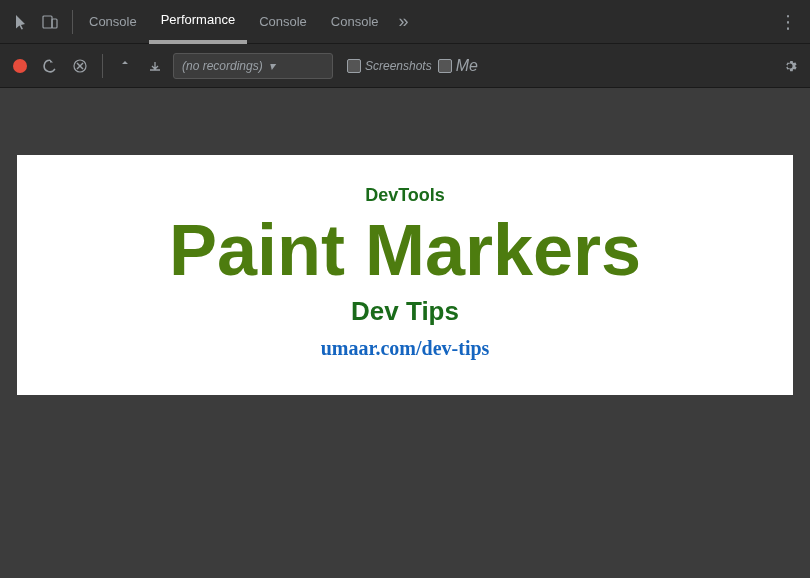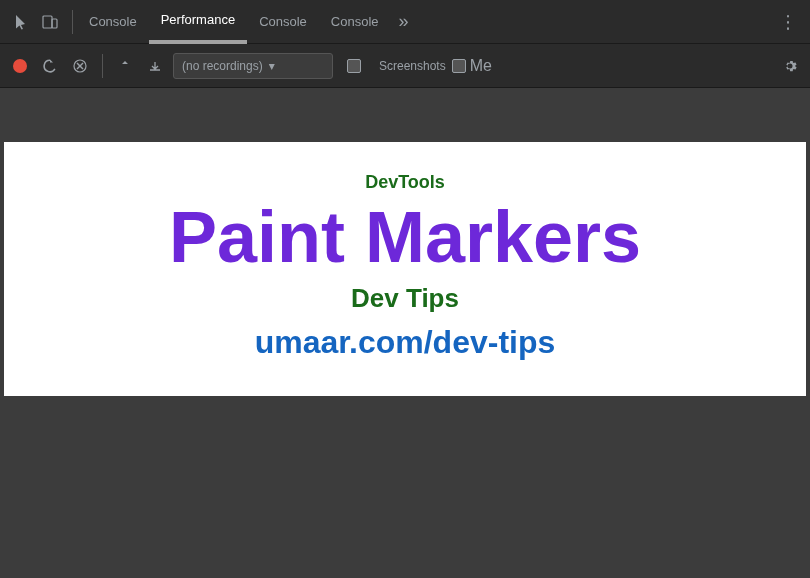--- a/index.html
+++ b/index.html
@@ -92,20 +92,21 @@
 
     
     .recording-toolbar {
       background: #2b2b2b;
       height: 44px;
       display: flex;
       align-items: center;
       border-bottom: 1px solid #1a1a1a;
       padding: 0 8px;
       gap: 6px;
+      font-style: italic;
     }
 
     .rec-btn {
       width: 24px;
       height: 24px;
       border-radius: 50%;
       display: flex;
       align-items: center;
       justify-content: center;
       cursor: pointer;
@@ -165,21 +166,21 @@
 
     .rec-dropdown-arrow {
       color: #9aa0a6;
       font-size: 12px;
       margin-left: 6px;
     }
 
     .rec-screenshots {
       display: flex;
       align-items: center;
-      gap: 18px;
+      gap: 4px;
       color: #9aa0a6;
       font-size: 12px;
       margin-left: 8px;
     }
 
     .checkbox-icon {
       width: 14px;
       height: 14px;
       border: 1px solid #9aa0a6;
       background: #555;
@@ -211,38 +212,38 @@
 
     
     .dark-section {
       background: #3c3c3c;
       height: 50px;
     }
 
     
     .main-content {
       background: #ffffff;
-      margin: 4px;
+      margin: 17px;
       padding: 30px 20px 35px 20px;
       display: flex;
       flex-direction: column;
       align-items: center;
       justify-content: center;
     }
 
     .devtools-label {
       color: #1a6b1a;
       font-size: 18px;
       font-weight: 600;
       margin-bottom: 8px;
       text-align: center;
     }
 
     .paint-markers-title {
-      color: #6d28d9;
+      color: #4d7c0f;
       font-size: 72px;
       font-weight: 800;
       text-align: center;
       line-height: 1.0;
       margin-bottom: 10px;
     }
 
     .dev-tips-label {
       color: #1a6b1a;
       font-size: 26px;
@@ -252,23 +253,24 @@
     }
 
     .links-row {
       display: flex;
       align-items: center;
       gap: 50px;
     }
 
     .link-text {
       color: #1565c0;
-      font-size: 32px;
+      font-size: 20px;
       font-weight: 700;
       text-decoration: none;
+      font-family: Liberation Serif, serif;
     }
 
     
     .bottom-dark {
       background: #3c3c3c;
       flex: 1;
     }
   </style>
 </head>
 <body>

